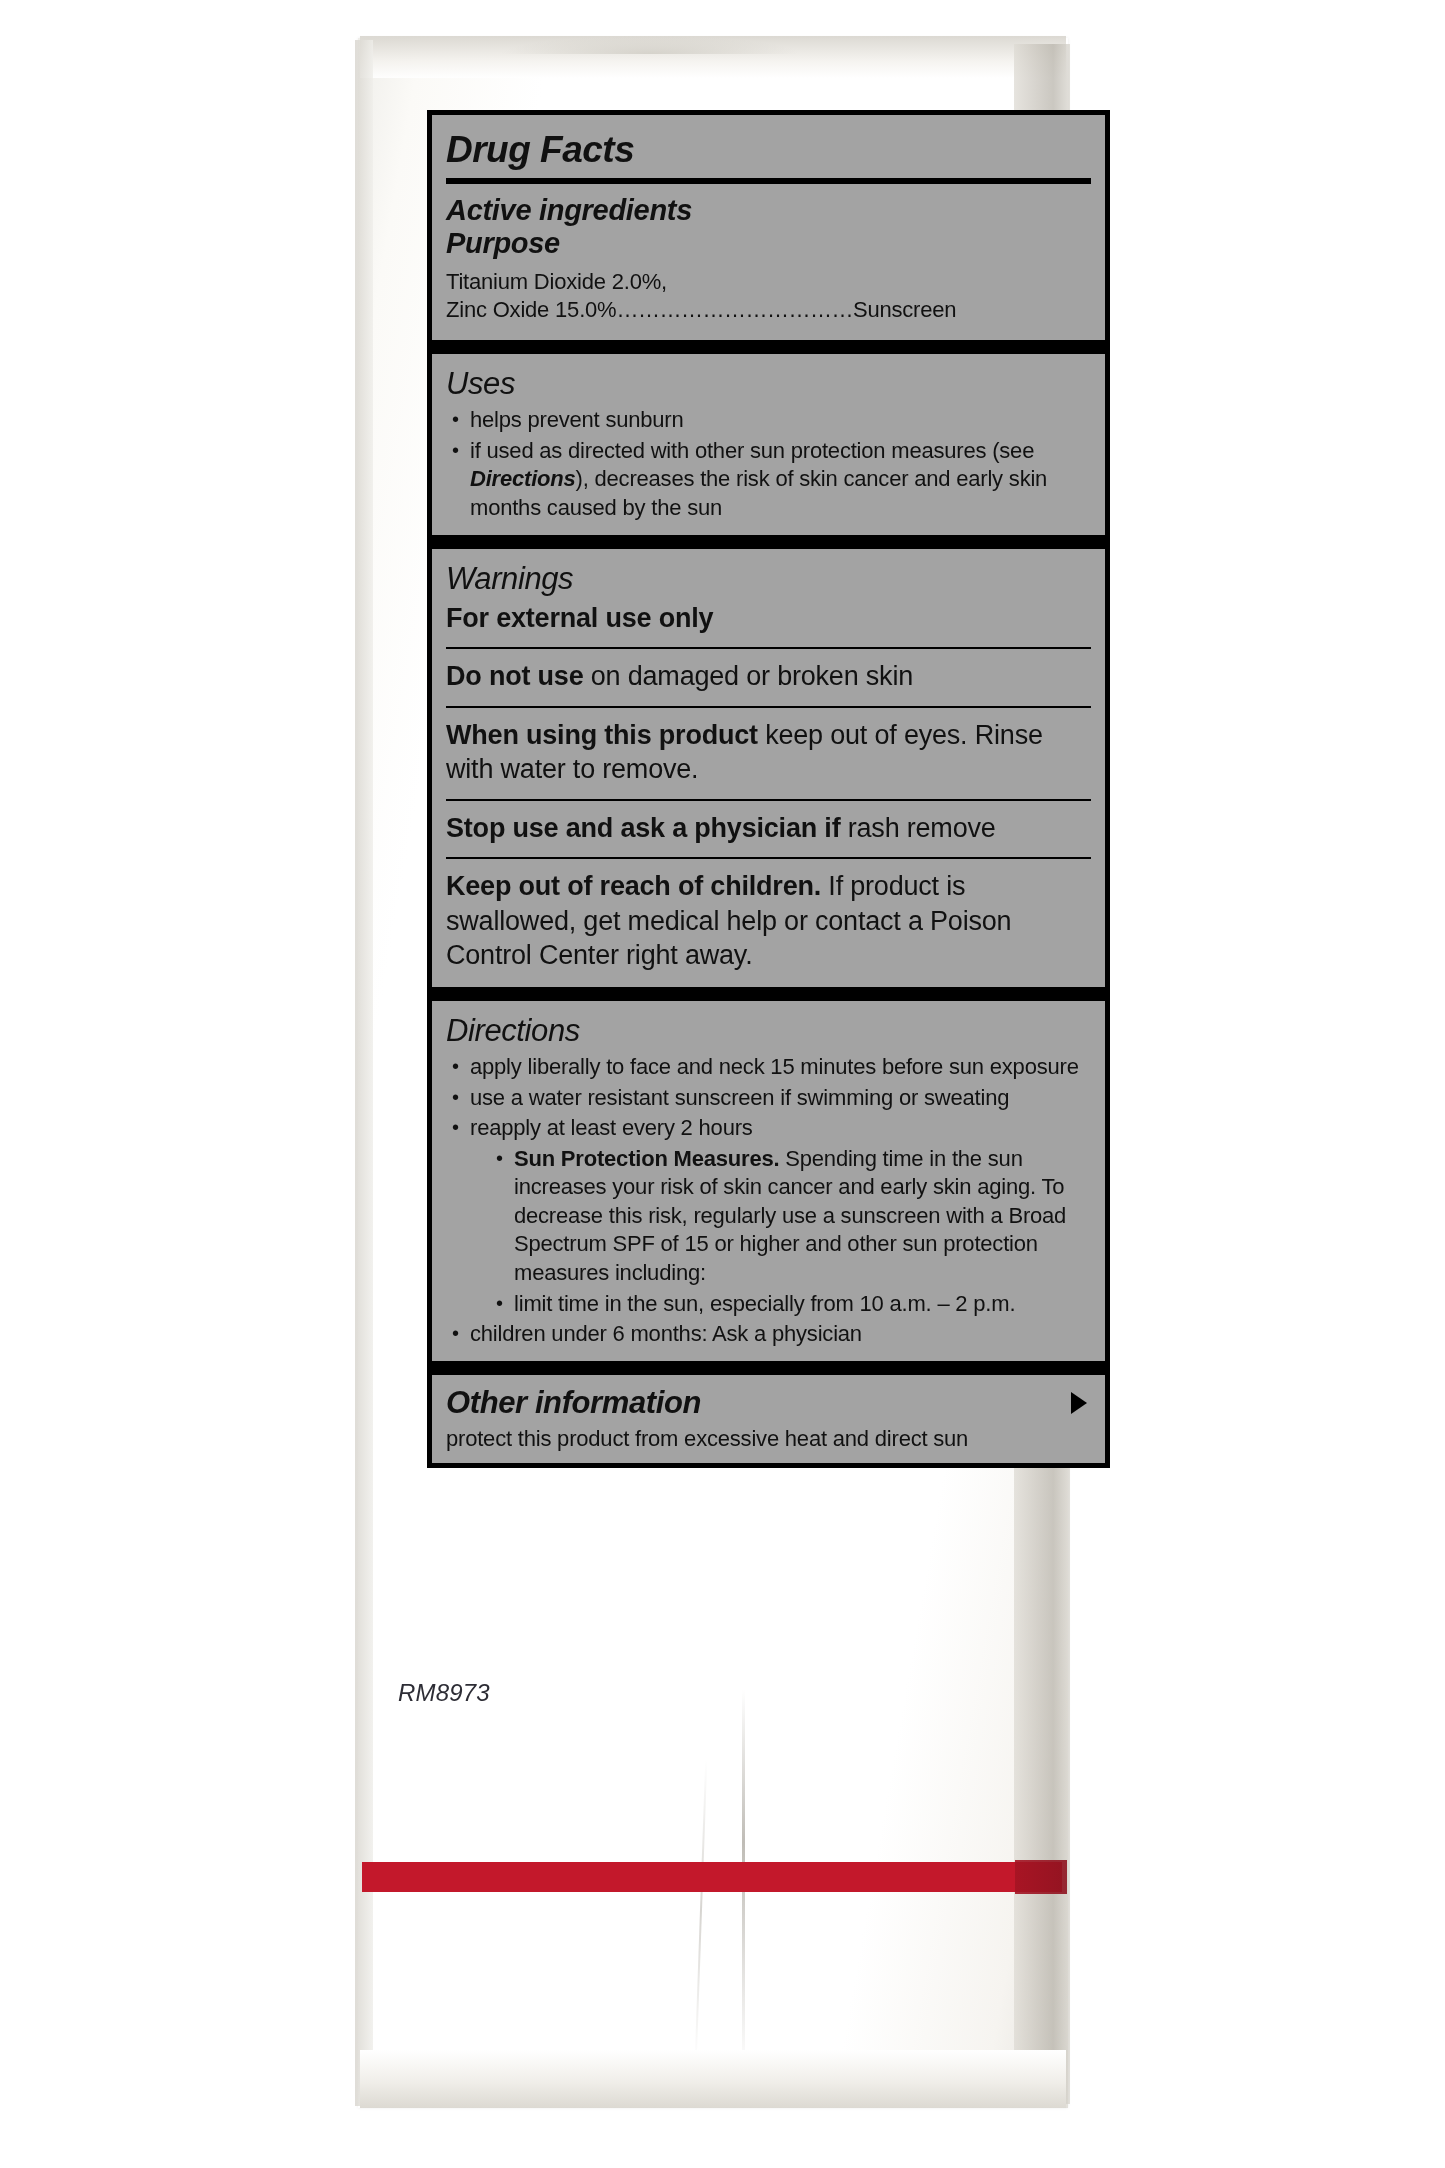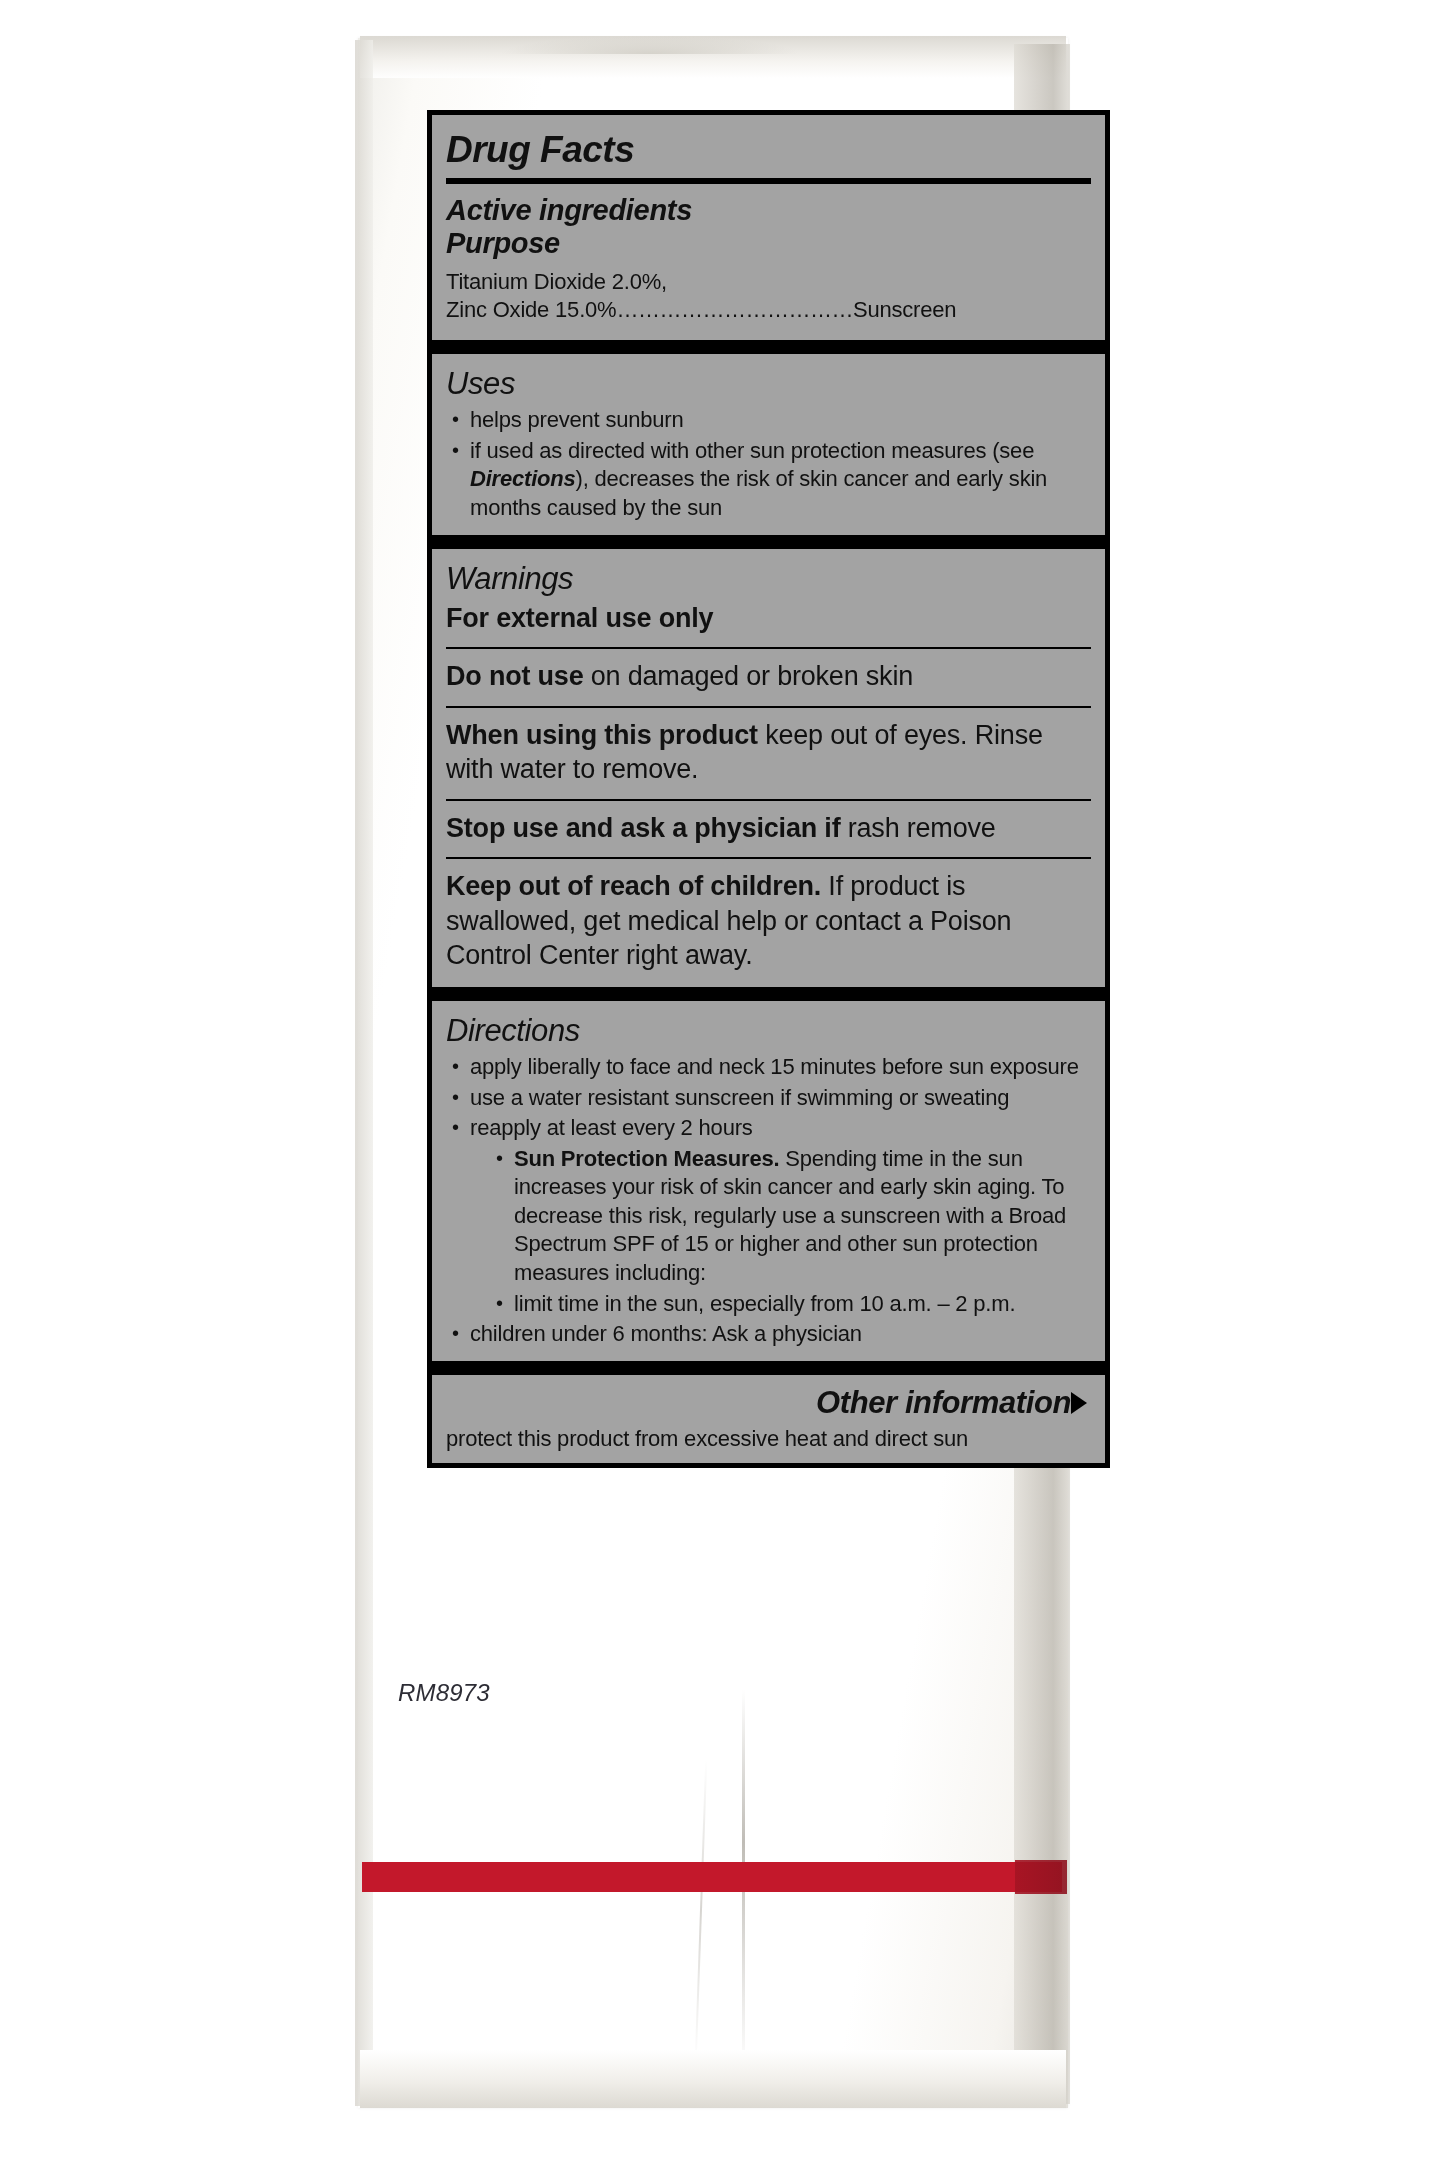--- a/index.html
+++ b/index.html
@@ -218,21 +218,21 @@
     left: 4px;
     top: 0;
     font-size: 20px;
   }
   .b { font-weight: bold; }
   .i { font-style: italic; font-weight: bold; }
   .sec-block { padding: 4px 0 6px 0; }
   .warn-line { font-size: 27px; line-height: 1.28; padding: 4px 0 4px 0; letter-spacing: -0.2px;}
   .other-head {
     display: flex;
-    justify-content: flex-end;
+    justify-content: space-between;
     align-items: center;
     font-size: 31px;
     font-weight: bold;
     font-style: italic;
     letter-spacing: -0.4px;
   }
   .tri {
     width: 0; height: 0;
     border-top: 11px solid transparent;
     border-bottom: 11px solid transparent;

